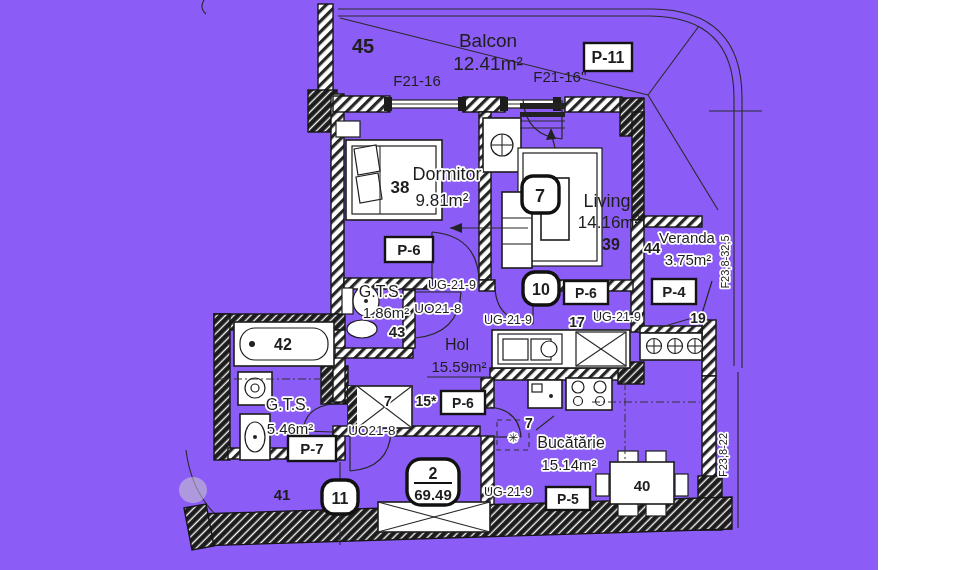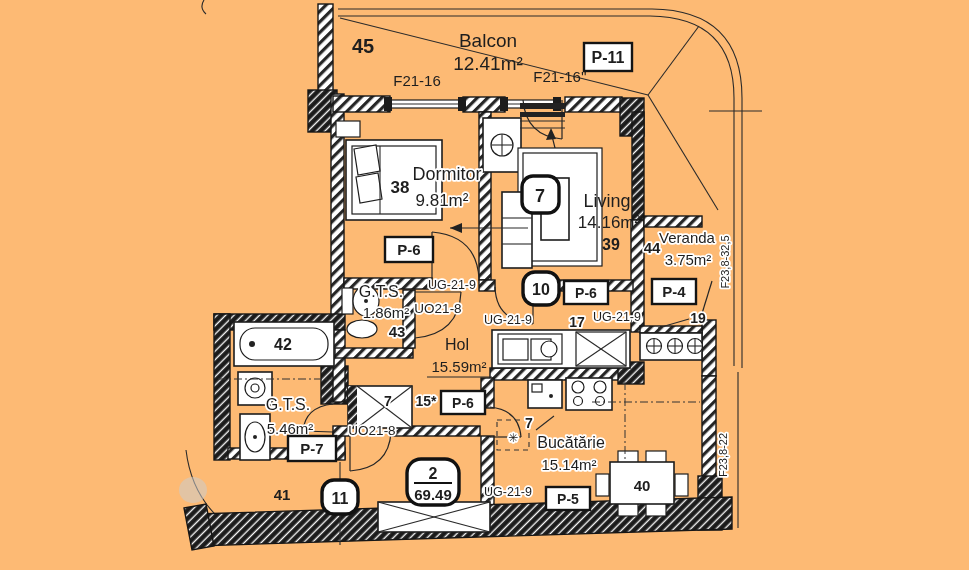--- a/index.html
+++ b/index.html
@@ -1,16 +1,16 @@
 <!DOCTYPE html>
 <html><head>
 <meta charset="utf-8">
 <style>
   html,body{margin:0;padding:0;background:#fff;}
-  .canvas{position:relative;width:969px;height:570px;background:#fdba74;overflow:hidden;}
+  .canvas{position:relative;width:878px;height:570px;background:#8b5cf6;overflow:hidden;}
   svg{position:absolute;left:0;top:0;}
   text{font-family:"Liberation Sans","DejaVu Sans",sans-serif;fill:#1e1e1e;}
   .bold{font-weight:bold;}
   .halo{paint-order:stroke;stroke:#ffffff;stroke-width:3.5px;stroke-linejoin:round;}
   .wall{stroke:#161616;stroke-width:1.4;}
   .thin{stroke:#2a2a2a;stroke-width:1.1;fill:none;}
   .fix{fill:#ffffff;stroke:#1d1d1d;stroke-width:1.6;}
   .fix2{fill:#ffffff;stroke:#1d1d1d;stroke-width:1.2;}
   .arc{fill:none;stroke:#262626;stroke-width:1.2;}
   .tagbox{fill:#ffffff;stroke:#141414;stroke-width:2.4;}

